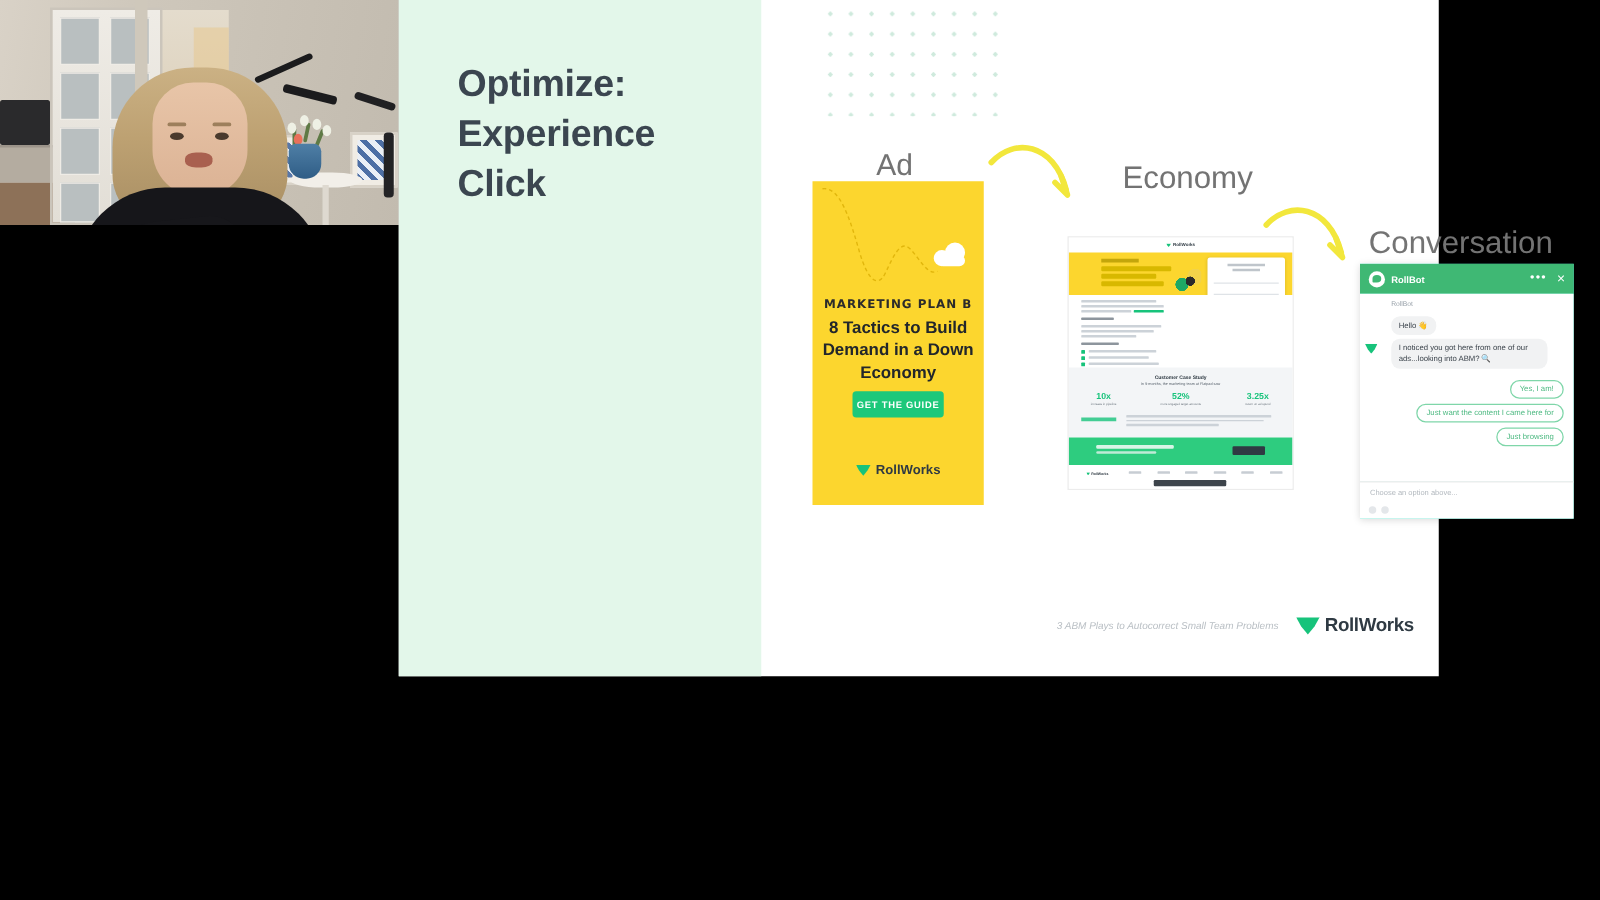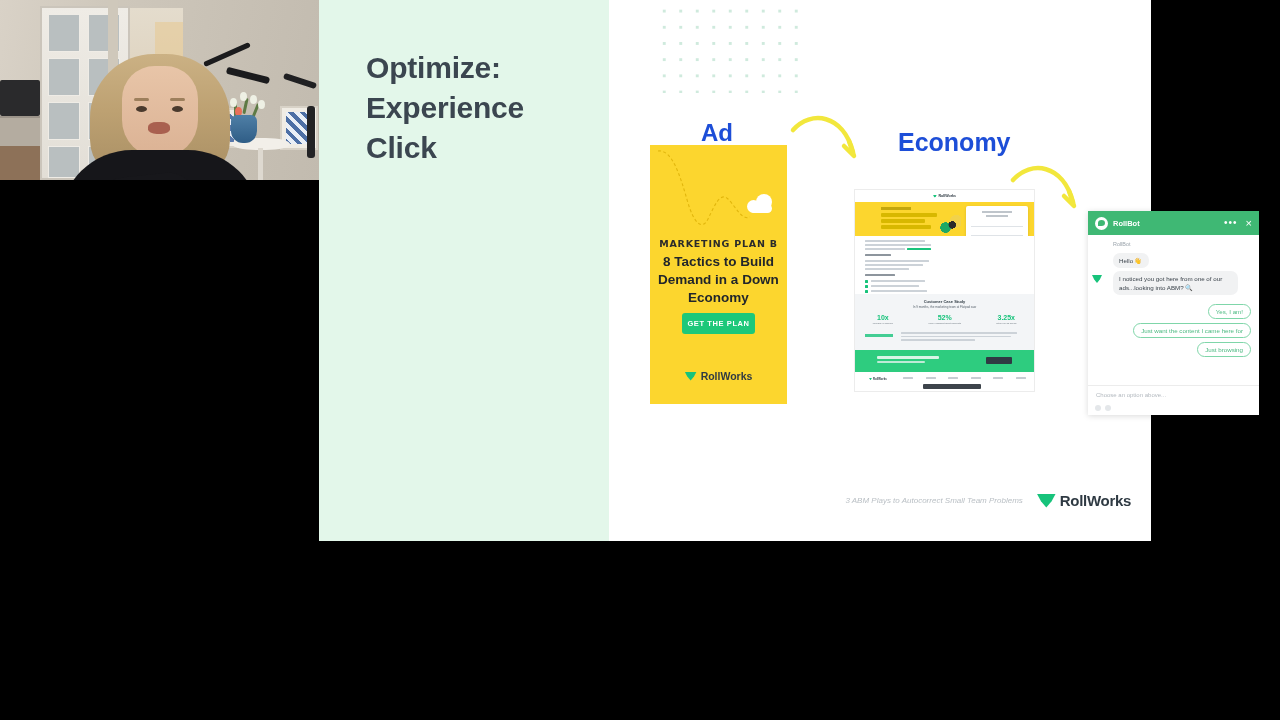--- a/index.html
+++ b/index.html
@@ -76,21 +76,21 @@
   .slide-title { position:absolute; left:47px; top:48px; width:220px;
      font-size:30px; line-height:40px; font-weight:bold; color:#3b4650;
      letter-spacing:-.2px; }
 
   
   .dotgrid { position:absolute; left:337px; top:3px; width:152px; height:90px;
      background-image:radial-gradient(circle, #cfeadd 1.6px, transparent 1.8px);
      background-size:16.5px 16.2px; }
 
   
-  .lbl { position:absolute; font-weight:bold; color:#1d4ed8;
+  .lbl { position:absolute; font-weight:normal; color:#737373;
      text-shadow:0 0 1px rgba(0,0,0,.05); }
   .lbl-ad { left:382px; top:119px; font-size:24px; }
   .lbl-site { left:579px; top:128px; font-size:25px; }
   .lbl-conv { left:776px; top:180px; font-size:25px; }
 
   
   .arrow { position:absolute; }
 
   
   .ad { position:absolute; left:331px; top:145px; width:137px; height:259px;
@@ -279,20 +279,21 @@
         <div>Optimize:</div>
         <div>Experience</div>
         <div>Click</div>
       </div>
     </div>
 
     <div class="dotgrid"></div>
 
     <div class="lbl lbl-ad">Ad</div>
     <div class="lbl lbl-site">Economy</div>
+    <div class="lbl lbl-conv">Conversation</div>
 
     <svg class="arrow" style="left:468px;top:108px;" width="80" height="75">
       <path d="M6 22 C24 2, 56 6, 66 44" stroke="#f2e73c" stroke-width="4.5" fill="none" stroke-linecap="round"></path>
       <path d="M57 38 L67 48 L62 33" stroke="#f2e73c" stroke-width="4.5" fill="none" stroke-linecap="round" stroke-linejoin="round"></path>
     </svg>
     <svg class="arrow" style="left:688px;top:158px;" width="80" height="75">
       <path d="M6 22 C24 2, 56 6, 66 44" stroke="#f2e73c" stroke-width="4.5" fill="none" stroke-linecap="round"></path>
       <path d="M57 38 L67 48 L62 33" stroke="#f2e73c" stroke-width="4.5" fill="none" stroke-linecap="round" stroke-linejoin="round"></path>
     </svg>
 
@@ -300,21 +301,21 @@
       <svg class="ad-squiggle" width="137" height="100">
         <path d="M8 6 C22 4,30 30,38 58 C44 78,52 86,58 74 C64 62,70 46,78 54 C86 62,92 76,100 72" stroke="#d8ab00" stroke-width="1.1" fill="none" stroke-dasharray="3 2.4" opacity=".75"></path>
       </svg>
       <div class="ad-cloud">
         <b style="left:0;top:7px;width:13px;height:13px;"></b>
         <b style="left:9px;top:1px;width:16px;height:16px;"></b>
         <b style="left:3px;top:11px;width:22px;height:9px;border-radius:5px;"></b>
       </div>
       <div class="ad-eyebrow">MARKETING PLAN B</div>
       <div class="ad-head">8 Tactics to Build Demand in a Down Economy</div>
-      <div class="ad-cta">GET THE PLAN</div>
+      <div class="ad-cta">GET THE GUIDE</div>
       <div class="ad-logo">
         <span class="rw-mark"></span>
         <span>RollWorks</span>
       </div>
     </div>
 
     <div class="site">
       <div class="site-top">
         <span class="site-logo">
           <i></i>

